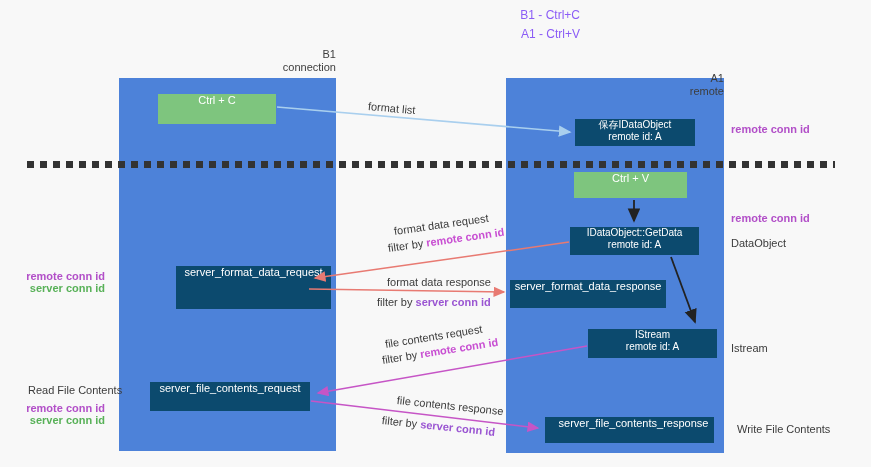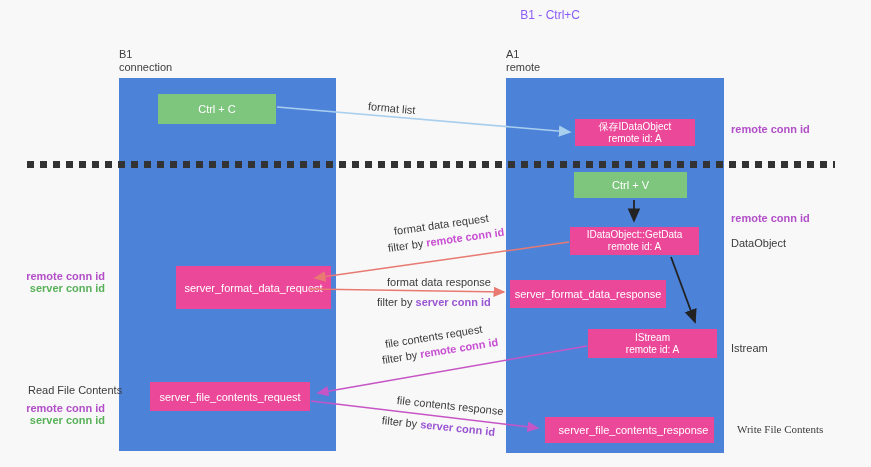--- a/index.html
+++ b/index.html
@@ -6,61 +6,62 @@
   body{
     width:871px;height:467px;background:#f8f8f8;position:relative;overflow:hidden;
     font-family:"Liberation Sans", sans-serif;color:#3b3b3b;
   }
   .abs{position:absolute;}
   .title{
     left:280px;top:6px;width:300px;text-align:right;
     font-size:12px;line-height:19px;color:#8b5cf6;z-index:5;
   }
   .lane-header{
-    top:48px;text-align:left;font-size:11px;line-height:13px;color:#3d3d3d;z-index:5;
+    top:48px;text-align:right;font-size:11px;line-height:13px;color:#3d3d3d;z-index:5;
   }
   .lane{
     background:#4d82d9;z-index:1;
   }
   .divider{
     left:27px;top:161px;width:808px;height:7px;z-index:4;
     background:repeating-linear-gradient(to right,#333333 0 7px,transparent 7px 13px);
   }
   .box{
-    z-index:2;display:flex;flex-direction:column;align-items:center;justify-content:center;
+    z-index:2;display:flex;flex-direction:column;align-items:center;justify-content:flex-start;
     color:#ffffff;text-align:center;
   }
   .box.green{background:#7ec57e;font-size:11px;}
-  .box.orange{background:#ec4899;}
+  .box.orange{background:#0c4a6e;}
   .box .l1,.box .l2{font-size:10px;line-height:12px;}
   .box.single{font-size:11px;}
   .flow-label{
     z-index:5;font-size:11px;white-space:nowrap;color:#3b3b3b;transform-origin:left center;
   }
   .hl-remote{color:#c84fd2;font-weight:bold;}
   .hl-server{color:#9a55d2;font-weight:bold;}
   .side-label{z-index:5;font-size:11px;white-space:nowrap;}
   .purple{color:#b24fc8;font-weight:bold;}
   .green-txt{color:#58b158;font-weight:bold;}
   .dark{color:#3b3b3b;}
   .stack{line-height:12px;text-align:right;}
   svg.arrows{position:absolute;left:0;top:0;z-index:3;pointer-events:none;}
 </style>
 </head>
 <body>
 
 <div class="abs title">
   <div>B1 - Ctrl+C</div>
+  <div>A1 - Ctrl+V</div>
 </div>
 
 <div class="abs lane-header" style="left:119px;width:217px;">
   <div>B1</div>
   <div>connection</div>
 </div>
-<div class="abs lane-header" style="left:506px;width:218px;">
+<div class="abs lane-header" style="left:506px;width:218px;margin-top:24px;">
   <div>A1</div>
   <div>remote</div>
 </div>
 
 <div class="abs lane" style="left:119px;top:78px;width:217px;height:373px;"></div>
 <div class="abs lane" style="left:506px;top:78px;width:218px;height:375px;"></div>
 
 <div class="abs divider"></div>
 
 <div class="abs box green single" style="left:158px;top:94px;width:118px;height:30px;">
@@ -132,21 +133,21 @@
 <div class="abs side-label dark" style="left:28px;top:384px;">Read File Contents</div>
 <div class="abs side-label stack" style="left:25px;top:402px;width:80px;">
   <div class="purple">remote conn id</div>
   <div class="green-txt">server conn id</div>
 </div>
 
 <div class="abs side-label purple" style="left:731px;top:123px;">remote conn id</div>
 <div class="abs side-label purple" style="left:731px;top:212px;">remote conn id</div>
 <div class="abs side-label dark" style="left:731px;top:237px;">DataObject</div>
 <div class="abs side-label dark" style="left:731px;top:342px;">Istream</div>
-<div class="abs side-label dark" style="left:737px;top:423px;font-family:Liberation Serif, serif;">Write File Contents</div>
+<div class="abs side-label dark" style="left:737px;top:423px;">Write File Contents</div>
 
 <svg class="arrows" width="871" height="467" viewBox="0 0 871 467">
   <defs>
     <marker id="mBlue" markerWidth="9" markerHeight="8" refX="7" refY="3.5" orient="auto">
       <path d="M0,0 L8,3.5 L0,7 z" fill="#a9cfee"></path>
     </marker>
     <marker id="mBlack" markerWidth="9" markerHeight="8" refX="7" refY="3.5" orient="auto">
       <path d="M0,0 L8,3.5 L0,7 z" fill="#222222"></path>
     </marker>
     <marker id="mRed" markerWidth="9" markerHeight="8" refX="7" refY="3.5" orient="auto">

